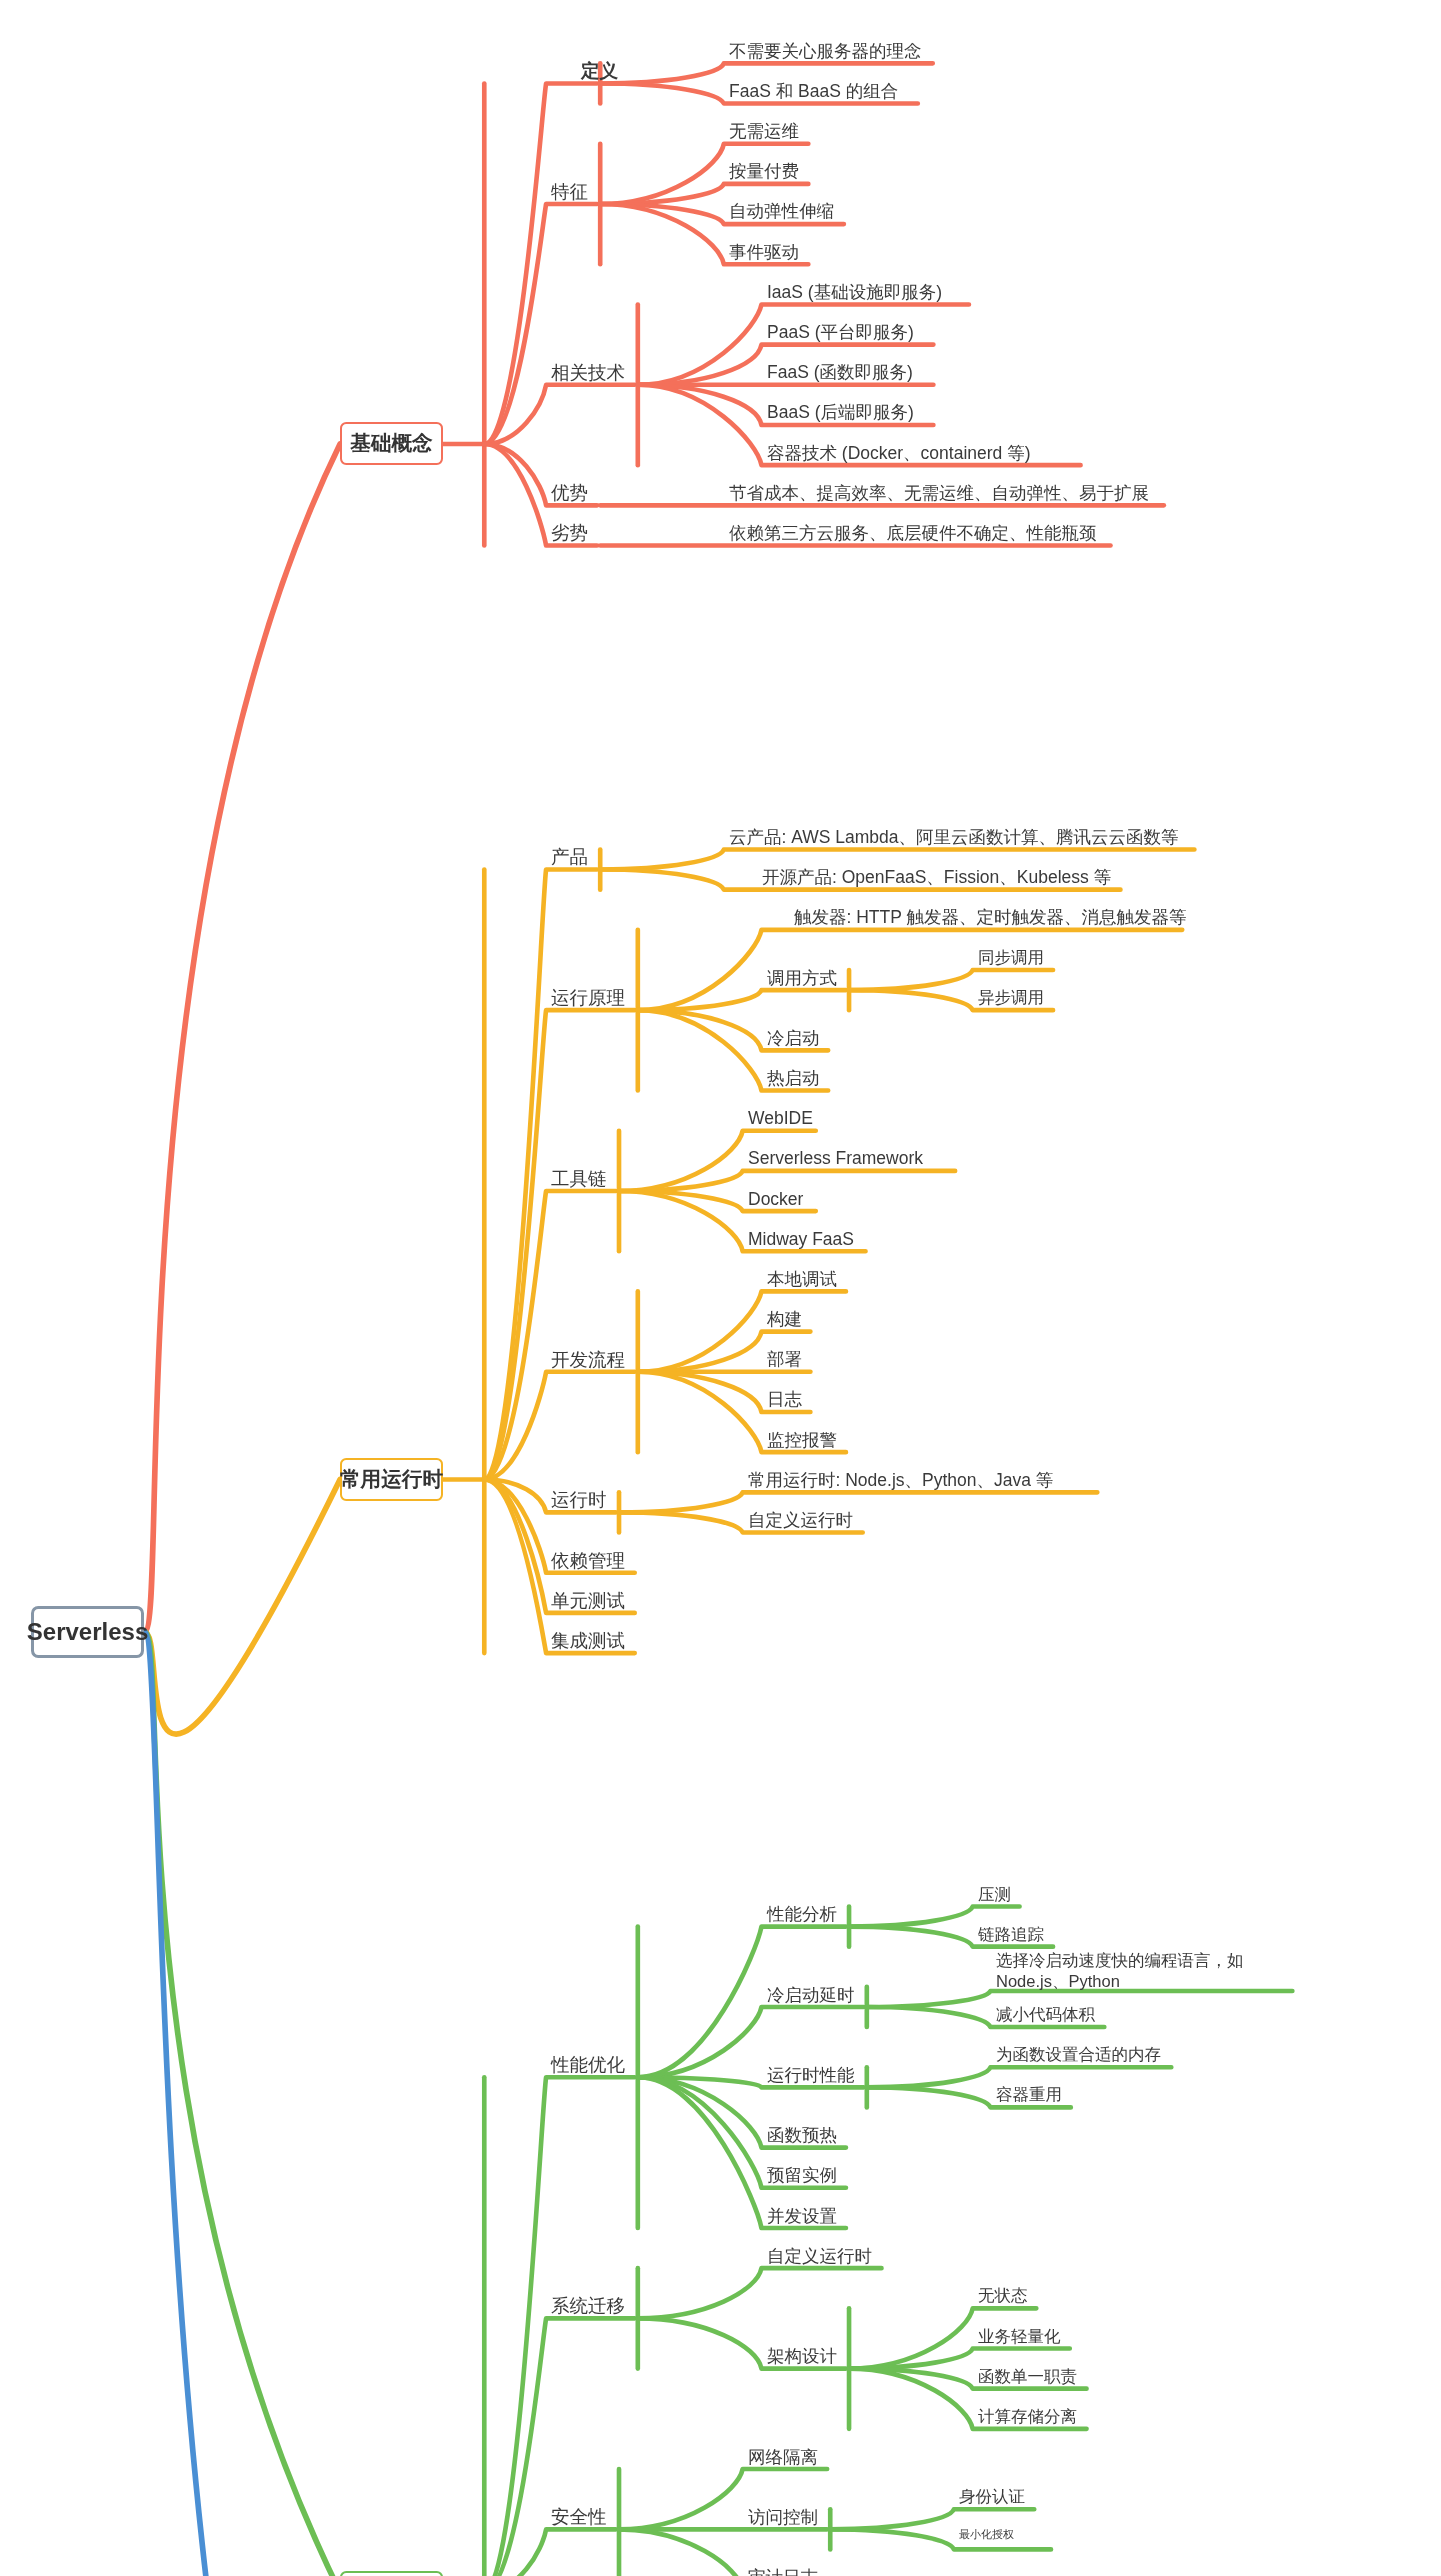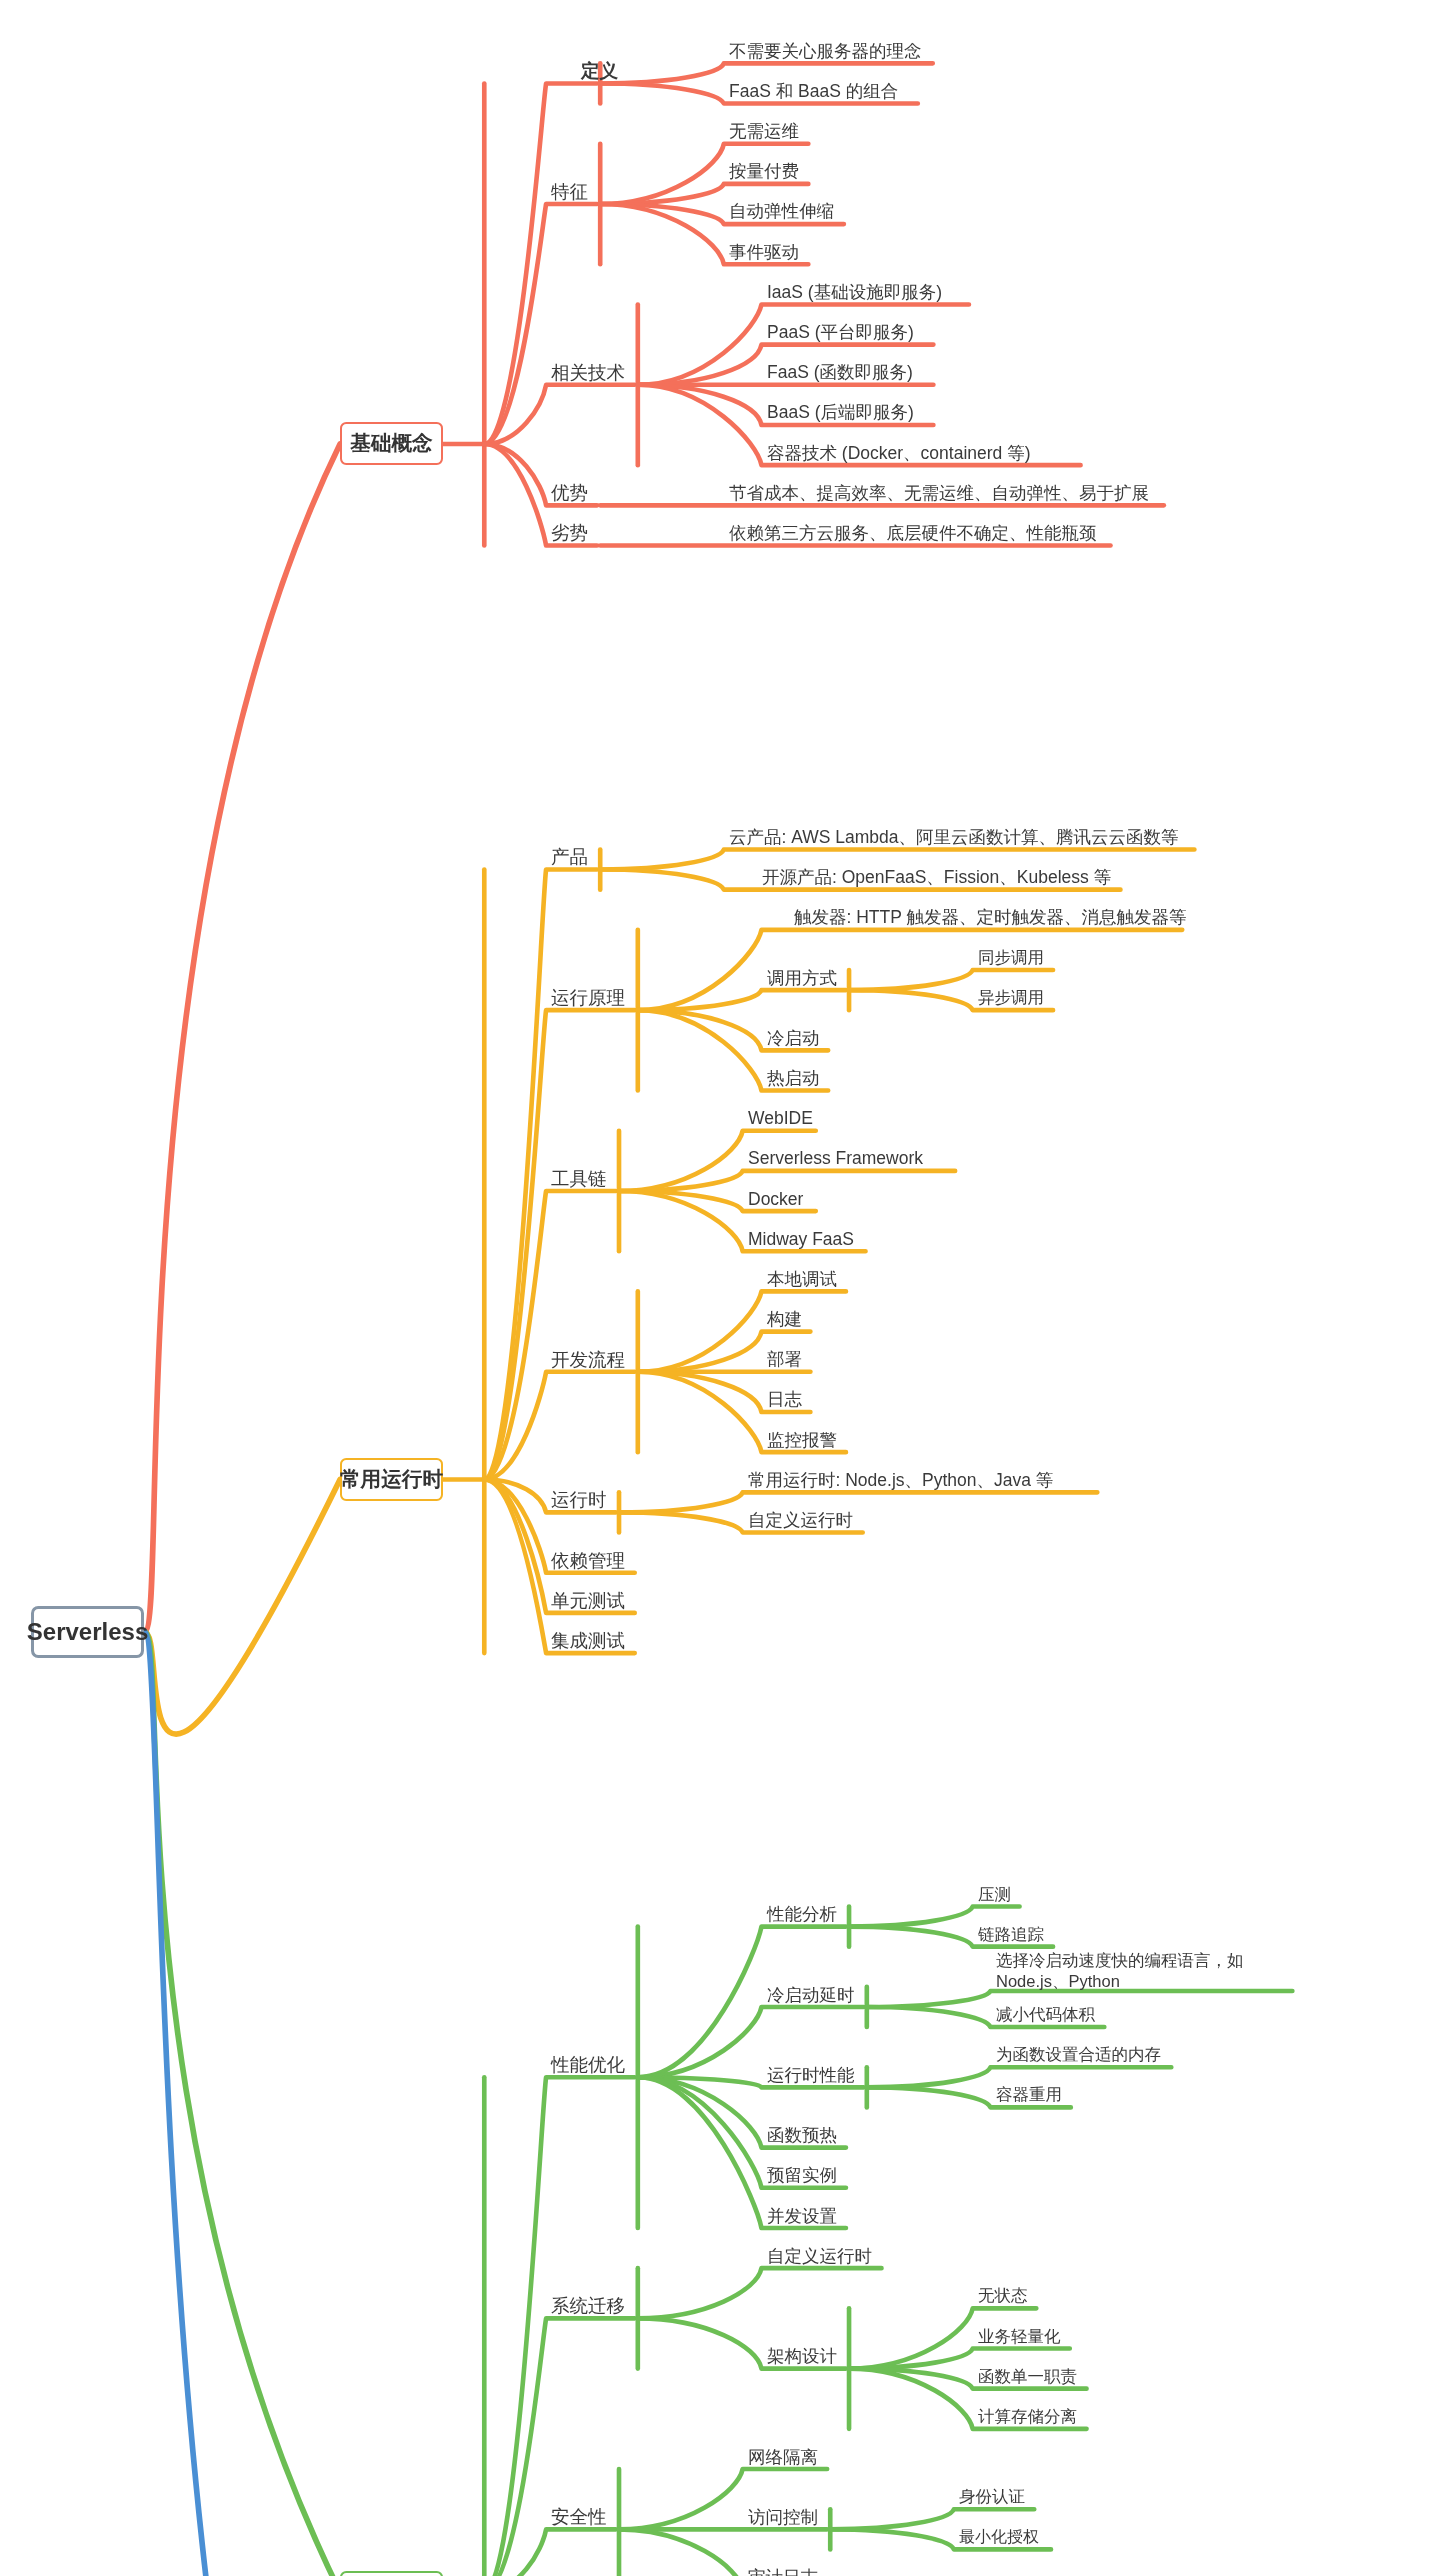--- a/index.html
+++ b/index.html
@@ -253,18 +253,18 @@
       <div class="node node-text" style="left: 767px; top: 2245px; font-size: 17.5px;">自定义运行时</div>
       <div class="node node-text" style="left: 767px; top: 2345px; font-size: 17.5px;">架构设计</div>
       <div class="node node-text" style="left: 978px; top: 2285px; font-size: 16.5px;">无状态</div>
       <div class="node node-text" style="left: 978px; top: 2326px; font-size: 16.5px;">业务轻量化</div>
       <div class="node node-text" style="left: 978px; top: 2366px; font-size: 16.5px;">函数单一职责</div>
       <div class="node node-text" style="left: 978px; top: 2406px; font-size: 16.5px;">计算存储分离</div>
       <div class="node node-text" style="left: 551px; top: 2505px; font-size: 18.5px;">安全性</div>
       <div class="node node-text" style="left: 748px; top: 2446px; font-size: 17.5px;">网络隔离</div>
       <div class="node node-text" style="left: 748px; top: 2506px; font-size: 17.5px;">访问控制</div>
       <div class="node node-text" style="left: 959px; top: 2486px; font-size: 16.5px;">身份认证</div>
-      <div class="node node-text" style="left: 959px; top: 2527px; font-size: 16px; text-align: right;">最小化授权</div>
+      <div class="node node-text" style="left: 959px; top: 2527px; font-size: 11px; text-align: right;">最小化授权</div>
       <div class="node node-text" style="left: 748px; top: 2566px; font-size: 17.5px;">审计日志</div>
     </div>
 
 </div>
 
 
 </body></html>

